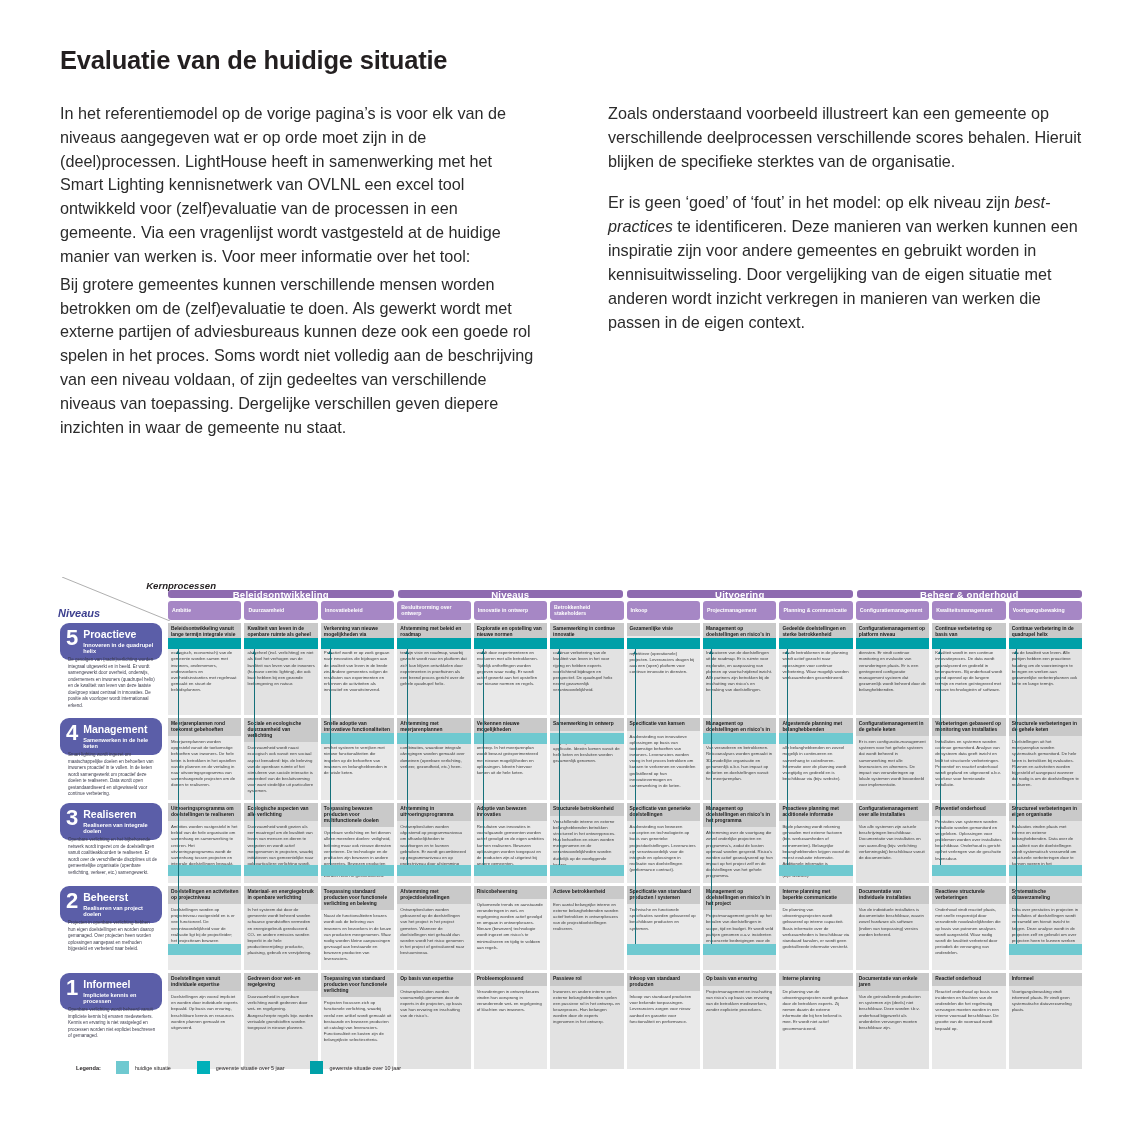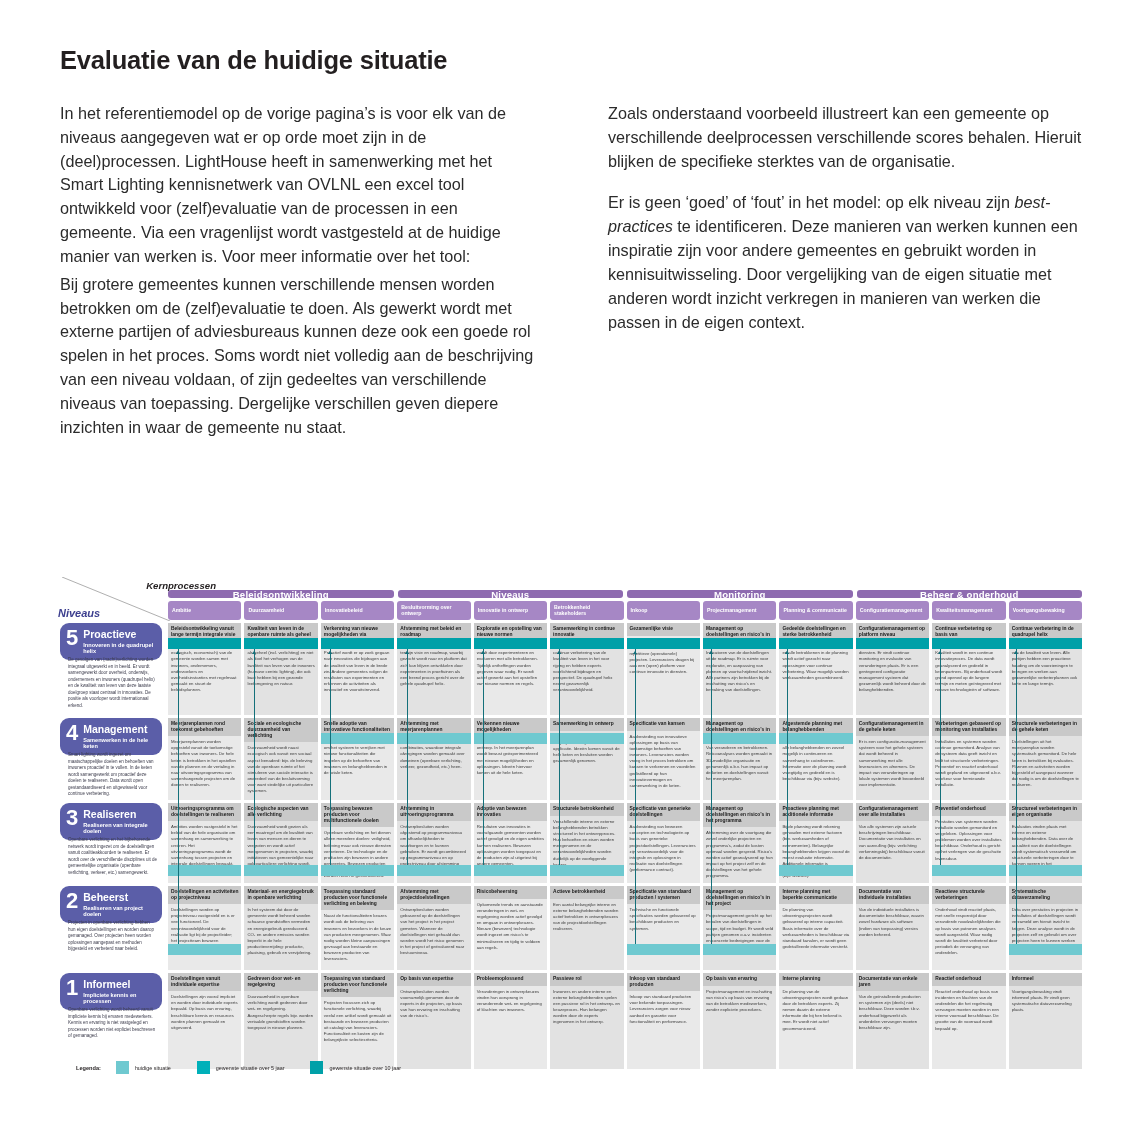--- a/index.html
+++ b/index.html
@@ -148,21 +148,21 @@
     <svg class="slash" viewBox="0 0 108 44">
       <line x1="0" y1="0" x2="108" y2="44" stroke="#9a9a9a" stroke-width="0.8"></line>
     </svg>
 
     <div class="kern-label">Kernprocessen</div>
     <div class="niv-label">Niveaus</div>
 
     <div class="grouprow" id="grouprow">
         <div class="group">Beleidsontwikkeling</div>
         <div class="group">Niveaus</div>
-        <div class="group">Monitoring</div>
+        <div class="group">Uitvoering</div>
         <div class="group">Beheer &amp; onderhoud</div>
       </div>
     <div class="subrow" id="subrow">
         <div class="sub">Ambitie</div>
         <div class="sub">Duurzaamheid</div>
         <div class="sub">Innovatiebeleid</div>
         <div class="sub">Besluitvorming over ontwerp</div>
         <div class="sub">Innovatie in ontwerp</div>
         <div class="sub">Betrokkenheid stakeholders</div>
         <div class="sub">Inkoop</div>

